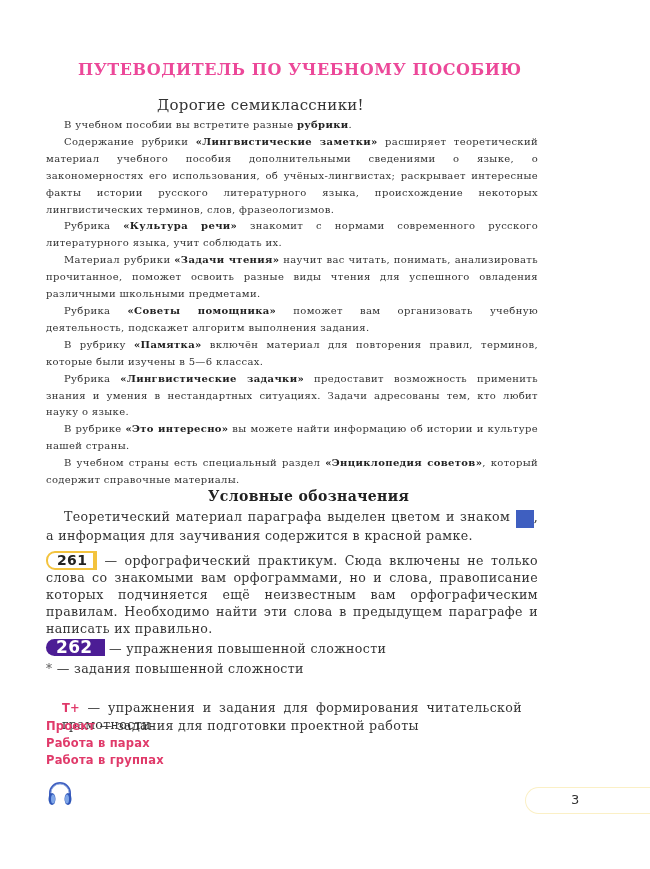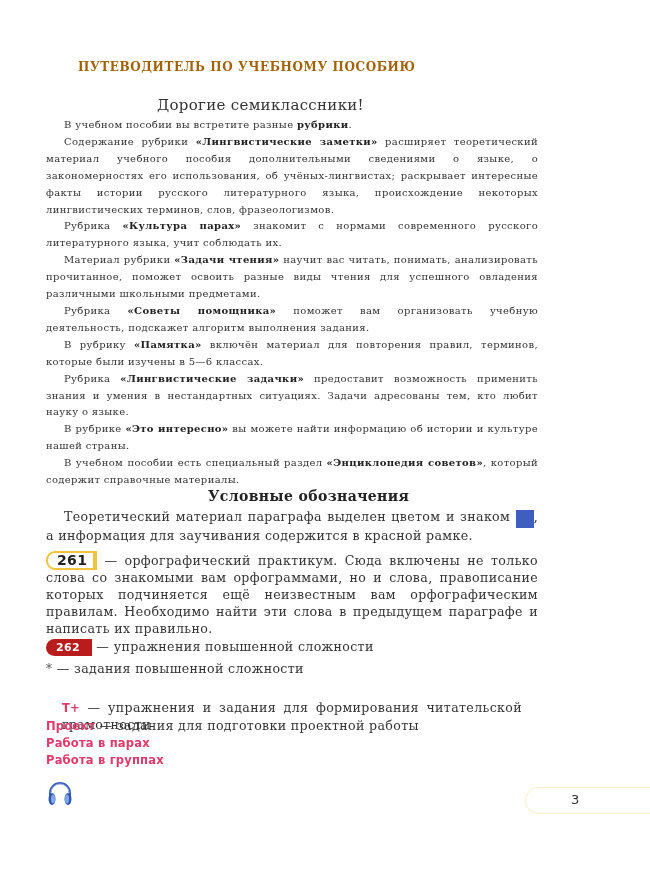--- a/index.html
+++ b/index.html
@@ -3,22 +3,22 @@
   <meta charset="utf-8">
   <style>
     html, body { margin: 0; padding: 0; background: #ffffff; }
     body {
       width: 650px; height: 869px; position: relative; overflow: hidden;
       font-family: "DejaVu Serif", serif; color: #2a2a2a;
     }
     .page { position: absolute; left: 46px; top: 0; width: 492px; }
     .title {
       position: absolute; left: 78px; top: 60px; width: 360px;
-      font-weight: bold; font-size: 12px; letter-spacing: 0.6px; white-space: nowrap;
-      font-family: "DejaVu Serif", serif; color: #a16207;
+      font-weight: bold; font-size: 16px; letter-spacing: 0.6px; white-space: nowrap;
+      font-family: "DejaVu Serif", serif; color: #ec4899;
     }
     .greeting {
       position: absolute; left: 157px; top: 96px;
       font-size: 15px; letter-spacing: 0.3px; color: #333;
     }
     .body-text {
       position: absolute; left: 0; top: 117px; width: 492px;
       font-size: 10px; line-height: 16.9px; letter-spacing: 0.35px;
       text-align: justify; color: #333;
     }
@@ -39,22 +39,22 @@
       font-size: 14px; line-height: 18px; text-align: center; vertical-align: -3px;
     }
     .badge-orange {
       display: inline-block; height: 15px; line-height: 15px; padding: 0 6px 0 9px;
       border: 2px solid #f3c33e; border-radius: 9px 0 0 9px; border-right-width: 4px;
       font-family: "DejaVu Sans", sans-serif; font-weight: bold; font-size: 14px; color: #222;
       vertical-align: 0px;
     }
     .badge-blue {
       display: inline-block; height: 17px; line-height: 17px; padding: 0 12px 0 10px;
-      background: #b91c1c; border-radius: 9px 0 0 9px;
-      font-family: "DejaVu Sans", sans-serif; font-weight: bold; font-size: 11px; color: #fff;
+      background: #4c1d95; border-radius: 9px 0 0 9px;
+      font-family: "DejaVu Sans", sans-serif; font-weight: bold; font-size: 17px; color: #fff;
     }
     .sans-red {
       font-family: "DejaVu Sans", sans-serif; font-weight: bold; color: #e03a6a; font-size: 11.5px;
       letter-spacing: 0.2px;
     }
     .star { color: #555; font-size: 12px; }
     .headphones { display: inline-block; vertical-align: -8px; }
     .page-number-tab {
       position: absolute; left: 525px; top: 787px; width: 140px; height: 27px;
       border: 1.5px solid #fbf0c6; border-right: none; border-radius: 14px 0 0 14px;
@@ -68,27 +68,27 @@
 </head>
 <body>
 
 <div class="title">ПУТЕВОДИТЕЛЬ ПО УЧЕБНОМУ ПОСОБИЮ</div>
 <div class="greeting">Дорогие семиклассники!</div>
 
 <div class="page">
   <div class="body-text">
     <p class="p"><span>В учебном пособии вы встретите разные </span><b>рубрики</b><span>.</span></p>
     <p class="p"><span>Содержание рубрики </span><b>«Лингвистические заметки»</b><span> расширяет теоретический материал учебного пособия дополнительными сведениями о языке, о закономерностях его использования, об учёных-лингвистах; раскрывает интересные факты истории русского литературного языка, происхождение некоторых лингвистических терминов, слов, фразеологизмов.</span></p>
-    <p class="p"><span>Рубрика </span><b>«Культура парах»</b><span> знакомит с нормами современного русского литературного языка, учит соблюдать их.</span></p>
+    <p class="p"><span>Рубрика </span><b>«Культура речи»</b><span> знакомит с нормами современного русского литературного языка, учит соблюдать их.</span></p>
     <p class="p"><span>Материал рубрики </span><b>«Задачи чтения»</b><span> научит вас читать, понимать, анализировать прочитанное, поможет освоить разные виды чтения для успешного овладения различными школьными предметами.</span></p>
     <p class="p"><span>Рубрика </span><b>«Советы помощника»</b><span> поможет вам организовать учебную деятельность, подскажет алгоритм выполнения задания.</span></p>
     <p class="p"><span>В рубрику </span><b>«Памятка»</b><span> включён материал для повторения правил, терминов, которые были изучены в 5—6 классах.</span></p>
     <p class="p"><span>Рубрика </span><b>«Лингвистические задачки»</b><span> предоставит возможность применить знания и умения в нестандартных ситуациях. Задачи адресованы тем, кто любит науку о языке.</span></p>
     <p class="p"><span>В рубрике </span><b>«Это интересно»</b><span> вы можете найти информацию об истории и культуре нашей страны.</span></p>
-    <p class="p"><span>В учебном пособии есть специальный раздел </span><b>«Энциклопедия советов»</b><span>, который содержит справочные материалы.</span></p>
+    <p class="p"><span>В учебном страны есть специальный раздел </span><b>«Энциклопедия советов»</b><span>, который содержит справочные материалы.</span></p>
   </div>
 
   <div class="section-title">Условные обозначения</div>
 
   <div class="legend" style="top:509px;">
     <p class="p" style="margin:0;"><span>Теоретический материал параграфа выделен цветом и знаком </span><span class="excl">!</span><span>, а информация для заучивания содержится в красной рамке.</span></p>
   </div>
 
   <div class="legend" style="top:551px;">
     <p style="margin:0;"><span class="badge-orange">261</span><span> — орфографический практикум. Сюда включены не только слова со знакомыми вам орфограммами, но и слова, правописание которых подчиняется ещё неизвестным вам орфографическим правилам. Необходимо найти эти слова в предыдущем параграфе и написать их правильно.</span></p>

